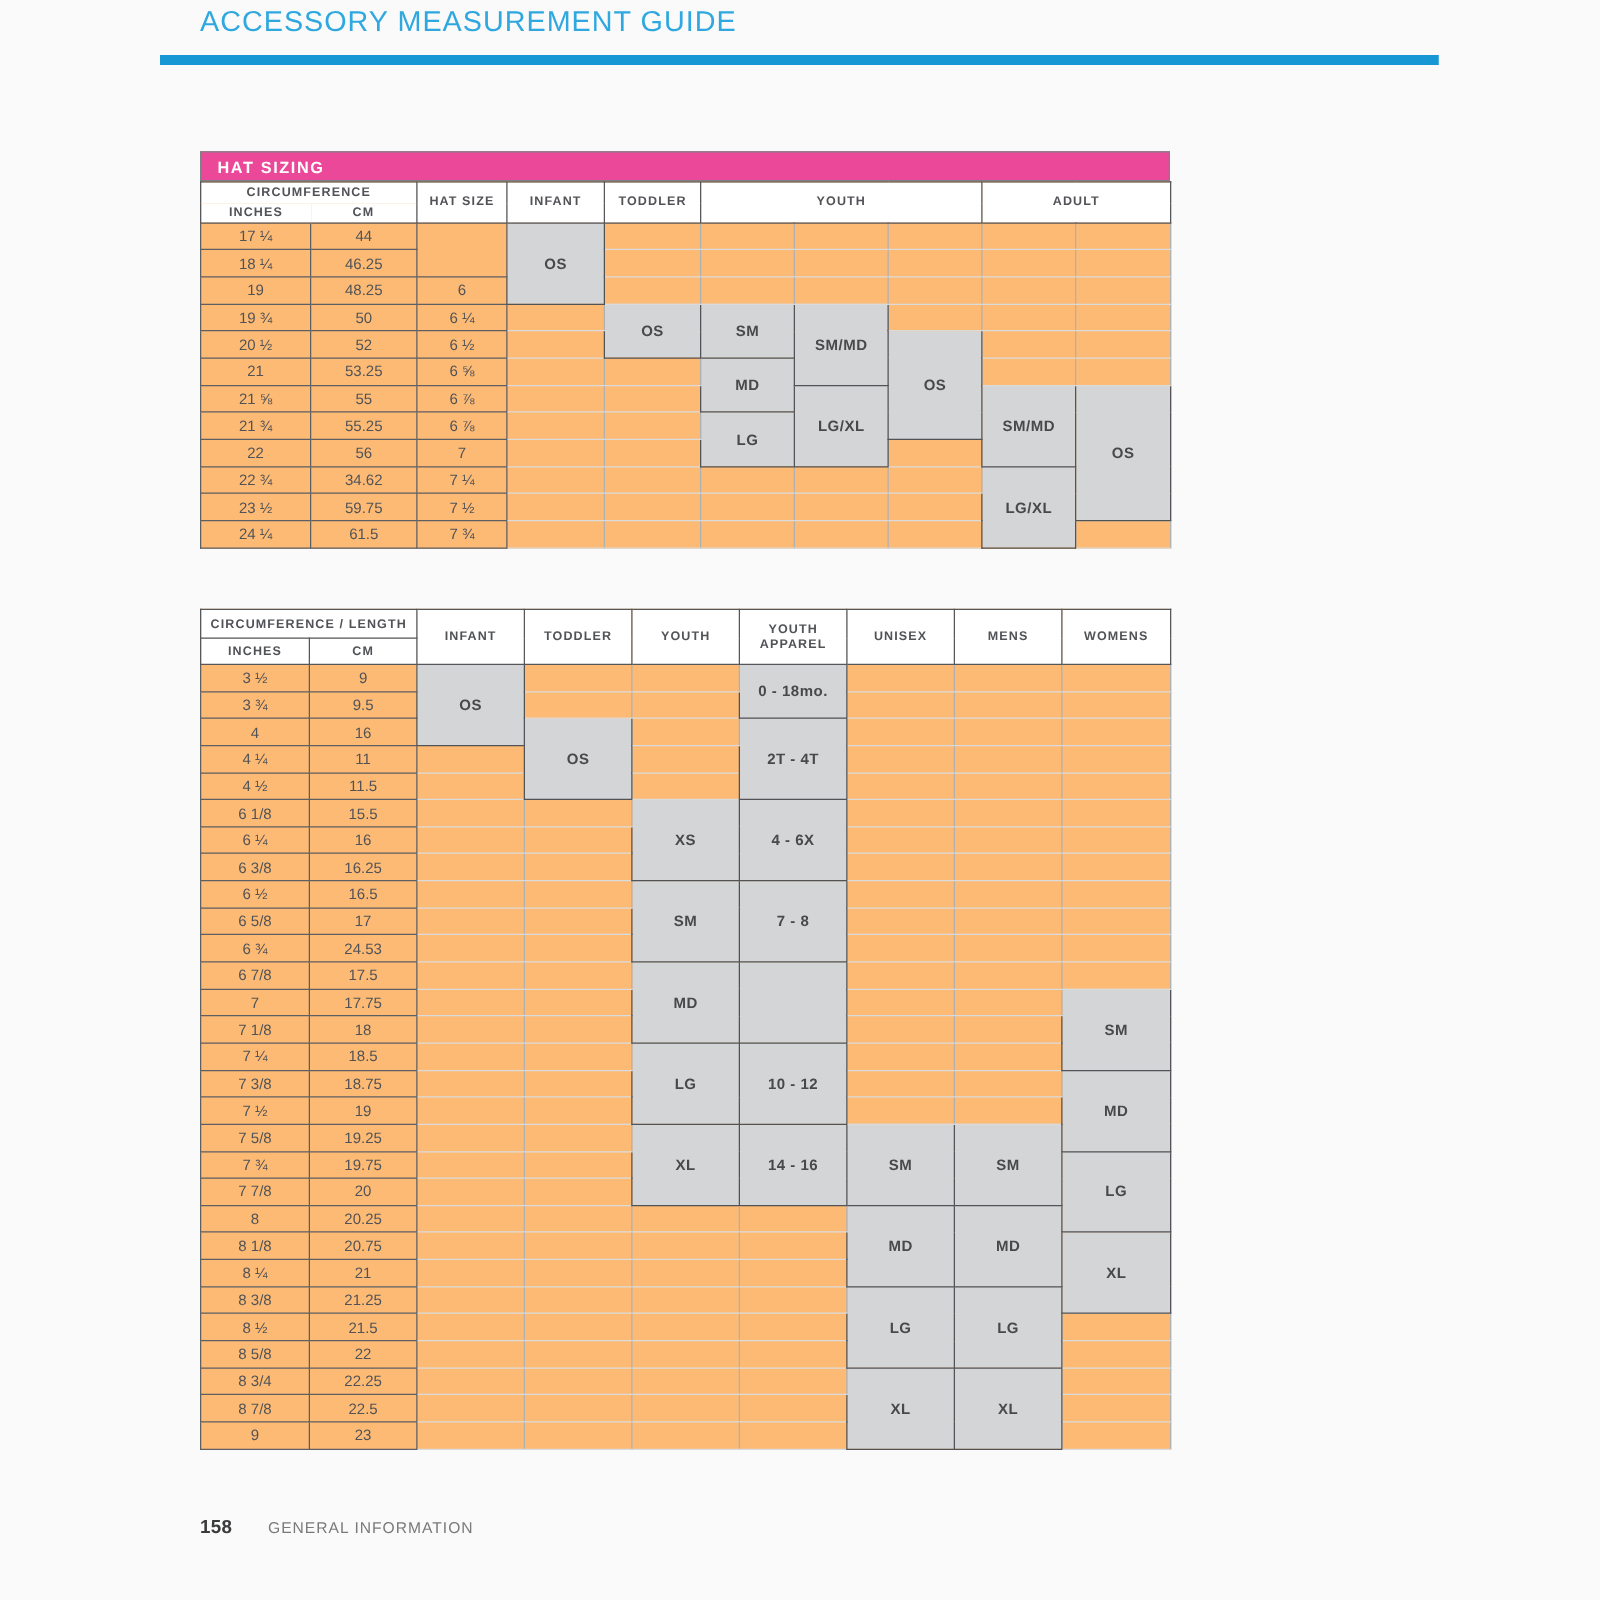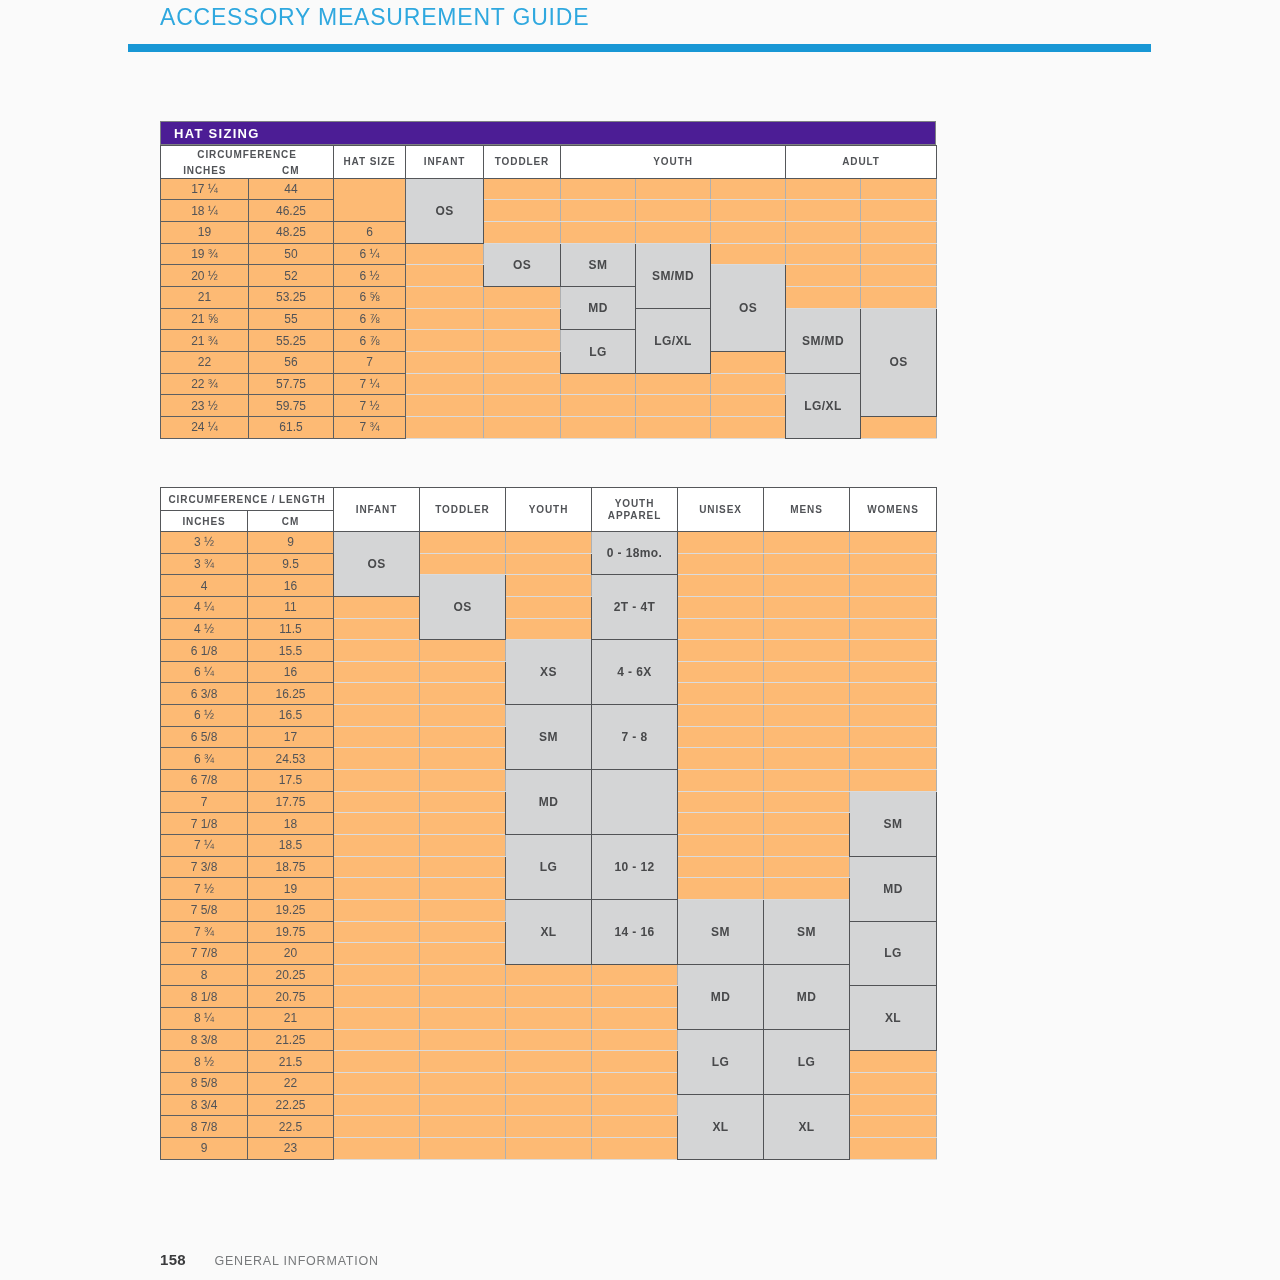--- a/index.html
+++ b/index.html
@@ -2,39 +2,39 @@
 <html><head>
 <meta charset="utf-8">
 <style>
   html,body{margin:0;padding:0;}
   .screen{position:relative;width:1280px;height:1280px;background:#fafafa;font-family:"Liberation Sans",sans-serif;overflow:hidden;}
   .doc-title{position:absolute;left:160px;top:4px;font-size:23px;font-weight:400;letter-spacing:.8px;color:#2fa8df;}
   .title-rule{position:absolute;left:128px;top:44px;width:1023px;height:8px;background:#1897d5;}
   .tablewrap{position:absolute;left:160px;width:776px;}
   #hat-wrap{top:121px;}
   #glove-wrap{top:487px;}
-  .bar{box-sizing:border-box;height:24px;line-height:24px;background:#4c1d95;border:1px solid #7e8183;color:#ffffff;font-size:13px;font-weight:bold;letter-spacing:1.3px;padding-left:13px;}
+  .bar{box-sizing:border-box;height:24px;line-height:24px;background:#ec4899;border:1px solid #7e8183;color:#ffffff;font-size:13px;font-weight:bold;letter-spacing:1.3px;padding-left:13px;}
   table{border-collapse:collapse;table-layout:fixed;width:776px;background:#fdba74;border:1.5px solid #55575a;}
   th{background:#ffffff;font-size:10px;font-weight:bold;color:#515357;letter-spacing:.9px;text-align:center;padding:2px 0;border:1px solid #55575a;border-bottom-width:1.5px;}
   td{text-align:center;padding:0;font-size:12px;color:#515357;}
   td.d{border:1px solid #5d5f62;}
   td.e{border-top:1px solid #dadbdc;border-bottom:1px solid #dadbdc;border-left:1px solid #aeb0b2;border-right:1px solid #aeb0b2;}
   td.g{background:#d4d5d6;border:1.5px solid #515356;font-weight:bold;color:#48494b;letter-spacing:.4px;}
   .hidb{border-bottom:hidden;}
   .hidt{border-top:hidden;}
   .hidr{border-right:hidden;}
   .hidl{border-left:hidden;}
   #hat-table tbody tr{height:21.7px;}
   #glove-table tbody tr{height:21.65px;}
   #hat-table thead tr.h1{height:17px;}
   #hat-table thead tr.h2{height:14px;}
   #glove-table thead tr.h1{height:23px;}
   #glove-table thead tr.h2{height:21px;}
   .th2l div{line-height:12px;}
-  .footer{position:absolute;left:160px;top:1251px;}
+  .footer{position:absolute;left:160px;top:1213px;}
   .footer .pg{font-size:15px;font-weight:bold;color:#3a3b3d;letter-spacing:.3px;}
   .footer .sec{font-size:12.5px;color:#77797b;letter-spacing:.8px;margin-left:24px;}
 </style>
 </head>
 <body>
 
 <div class="screen">
 
   <div class="doc-title">ACCESSORY MEASUREMENT GUIDE</div>
   <div class="title-rule"></div>
@@ -154,21 +154,21 @@
         <tr>
           <td class="d">22</td>
           <td class="d">56</td>
           <td class="d">7</td>
           <td class="e"></td>
             <td class="e"></td>
             <td class="e"></td>
         </tr>
         <tr>
           <td class="d">22 ¾</td>
-          <td class="d">57.75</td>
+          <td class="d">34.62</td>
           <td class="d">7 ¼</td>
           <td class="e"></td>
             <td class="e"></td>
             <td class="e"></td>
             <td class="e"></td>
             <td class="e"></td>
           <td class="g" rowspan="3">LG/XL</td>
         </tr>
         <tr>
           <td class="d">23 ½</td>

